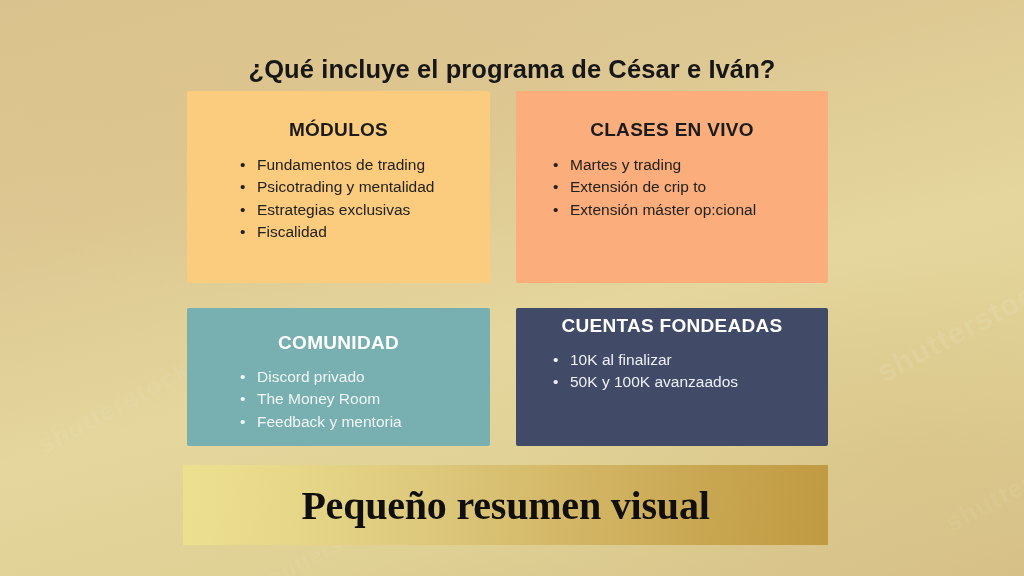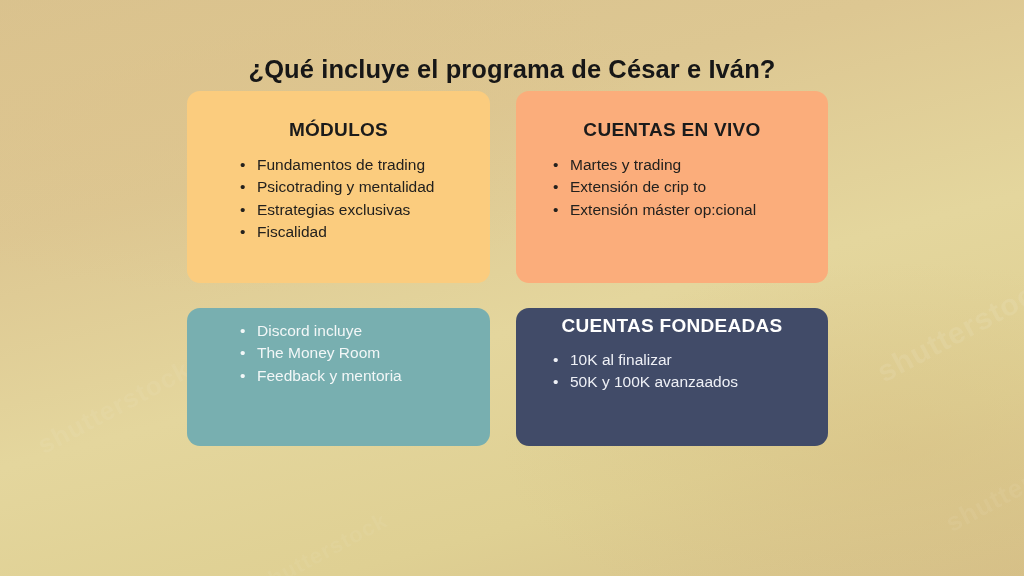--- a/index.html
+++ b/index.html
@@ -55,21 +55,21 @@
     text-align: center;
     font-size: 25.5px;
     font-weight: 700;
     color: #171717;
     letter-spacing: 0.1px;
     margin-top: 28px;
   }
 
   .card {
     position: absolute;
-    border-radius: 13px;
+    border-radius: 2px;
     padding: 0;
   }
 
   .card-title {
     text-align: center;
     font-size: 19px;
     font-weight: 700;
     letter-spacing: 0.3px;
   }
 
@@ -180,42 +180,43 @@
         <span>Estrategias exclusivas</span>
       </li>
       <li>
         <span class="bullet">•</span>
         <span>Fiscalidad</span>
       </li>
     </ul>
   </section>
 
   <section class="card" id="card-clases">
-    <div class="card-title">CUENTAS EN VIVO</div>
+    <div class="card-title">CLASES EN VIVO</div>
     <ul class="card-list">
       <li>
         <span class="bullet">•</span>
         <span>Martes y trading</span>
       </li>
       <li>
         <span class="bullet">•</span>
         <span>Extensión de crip to</span>
       </li>
       <li>
         <span class="bullet">•</span>
         <span>Extensión máster op:cional</span>
       </li>
     </ul>
   </section>
 
   <section class="card" id="card-comunidad">
-    <ul class="card-list">
-      <li>
-        <span class="bullet">•</span>
-        <span>Discord incluye</span>
+    <div class="card-title">COMUNIDAD</div>
+    <ul class="card-list">
+      <li>
+        <span class="bullet">•</span>
+        <span>Discord privado</span>
       </li>
       <li>
         <span class="bullet">•</span>
         <span>The Money Room</span>
       </li>
       <li>
         <span class="bullet">•</span>
         <span>Feedback y mentoria</span>
       </li>
     </ul>
@@ -228,14 +229,17 @@
         <span class="bullet">•</span>
         <span>10K al finalizar</span>
       </li>
       <li>
         <span class="bullet">•</span>
         <span>50K y 100K avanzaados</span>
       </li>
     </ul>
   </section>
 
+  <div id="summary-banner">
+    <span class="banner-text">Pequeño resumen visual</span>
+  </div>
 
 </div>
 
 </body></html>

